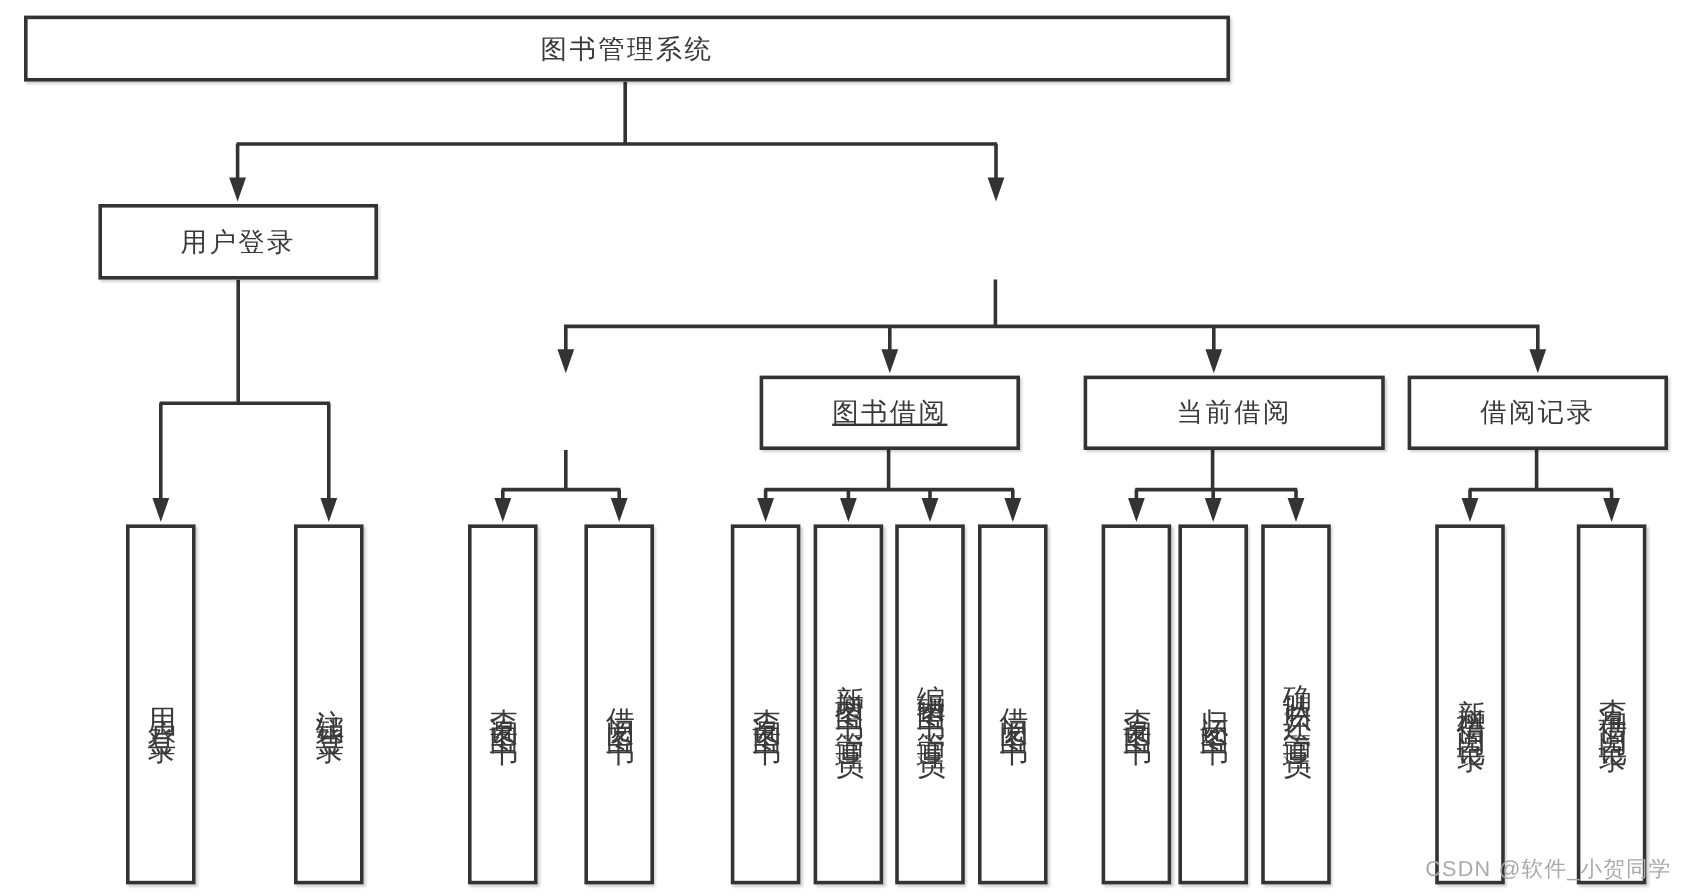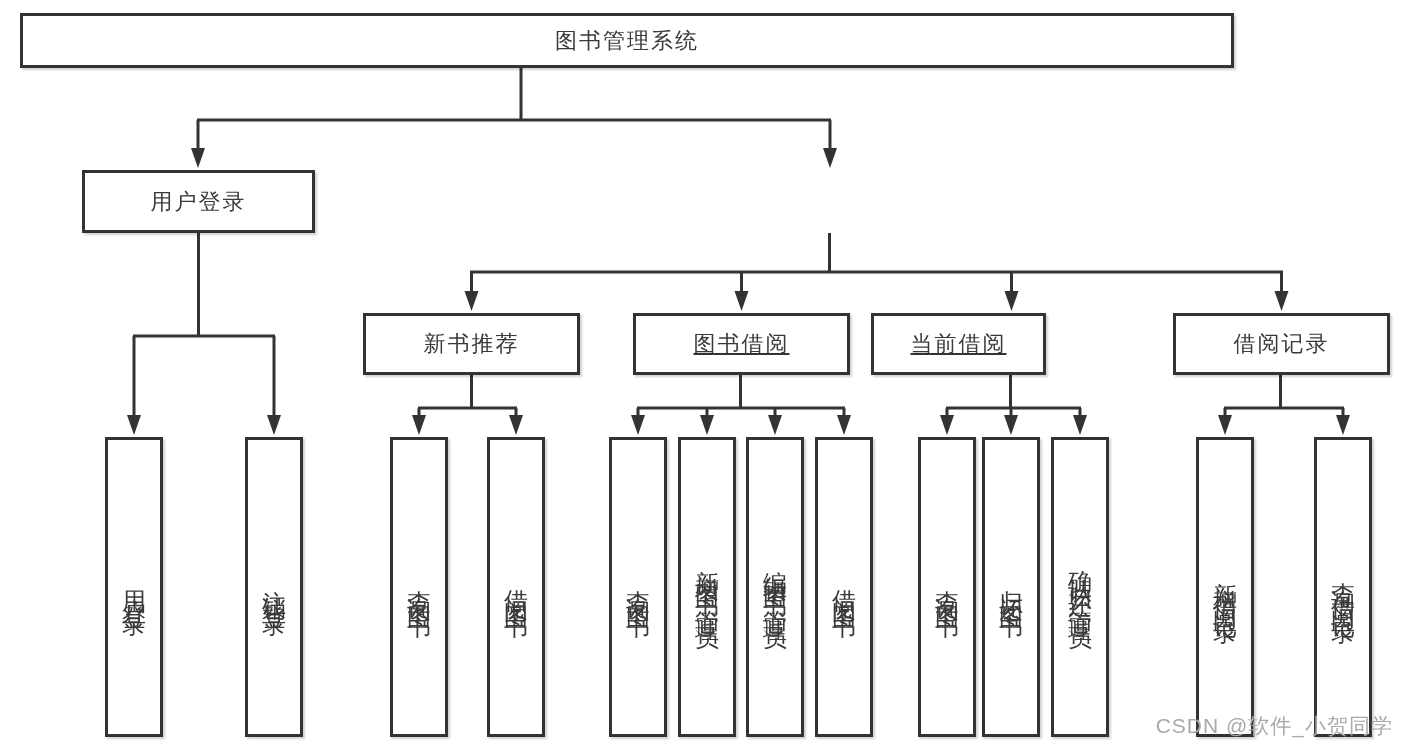--- a/index.html
+++ b/index.html
@@ -41,21 +41,21 @@
     font-size: 24px;
     letter-spacing: 8px;
     line-height: 1;
     white-space: nowrap;
     color: #3a3a3a;
   }
   #watermark {
     position: absolute;
     top: 712px;
     right: 12px;
-    font-size: 21px;
+    font-size: 18px;
     color: #a9a9a9;
     letter-spacing: 1px;
     z-index: 3;
     white-space: nowrap;
   }
 </style>
 </head>
 <body>
 
 <div id="canvas">
@@ -93,35 +93,32 @@
       <polygon points="768,415 782,415 775,435"></polygon>
       <polygon points="837,415 851,415 844,435"></polygon>
       <polygon points="940,415 954,415 947,435"></polygon>
       <polygon points="1004,415 1018,415 1011,435"></polygon>
       <polygon points="1073,415 1087,415 1080,435"></polygon>
       <polygon points="1218,415 1232,415 1225,435"></polygon>
       <polygon points="1336,415 1350,415 1343,435"></polygon>
     </g>
   </svg>
 
-  <div class="box" style="left:20px; top:13px; width:1214px; height:55px;font-family:Liberation Mono, monospace;">
+  <div class="box" style="left:20px; top:13px; width:1005px; height:55px;font-family:Liberation Mono, monospace;">
     <span class="hlabel">图书管理系统</span>
   </div>
 
   <div class="box" style="left:82px; top:170px; width:233px; height:63px;">
     <span class="hlabel">用户登录</span>
   </div>
 
-  <div class="box" style="left:363px; top:313px; width:217px; height:62px;">
-    <span class="hlabel">新书推荐</span>
-  </div>
   <div class="box" style="left:633px; top:313px; width:217px; height:62px;text-decoration:underline;">
     <span class="hlabel">图书借阅</span>
   </div>
-  <div class="box" style="left:871px; top:313px; width:175px; height:62px;text-decoration:underline;">
+  <div class="box" style="left:903px; top:313px; width:251px; height:62px;">
     <span class="hlabel">当前借阅</span>
   </div>
   <div class="box" style="left:1173px; top:313px; width:217px; height:62px;">
     <span class="hlabel">借阅记录</span>
   </div>
 
   <div class="box leaf" style="left:105px; top:437px; width:58px; height:300px;">
     <span>用户登录</span>
   </div>
   <div class="box leaf" style="left:245px; top:437px; width:58px; height:300px;">

